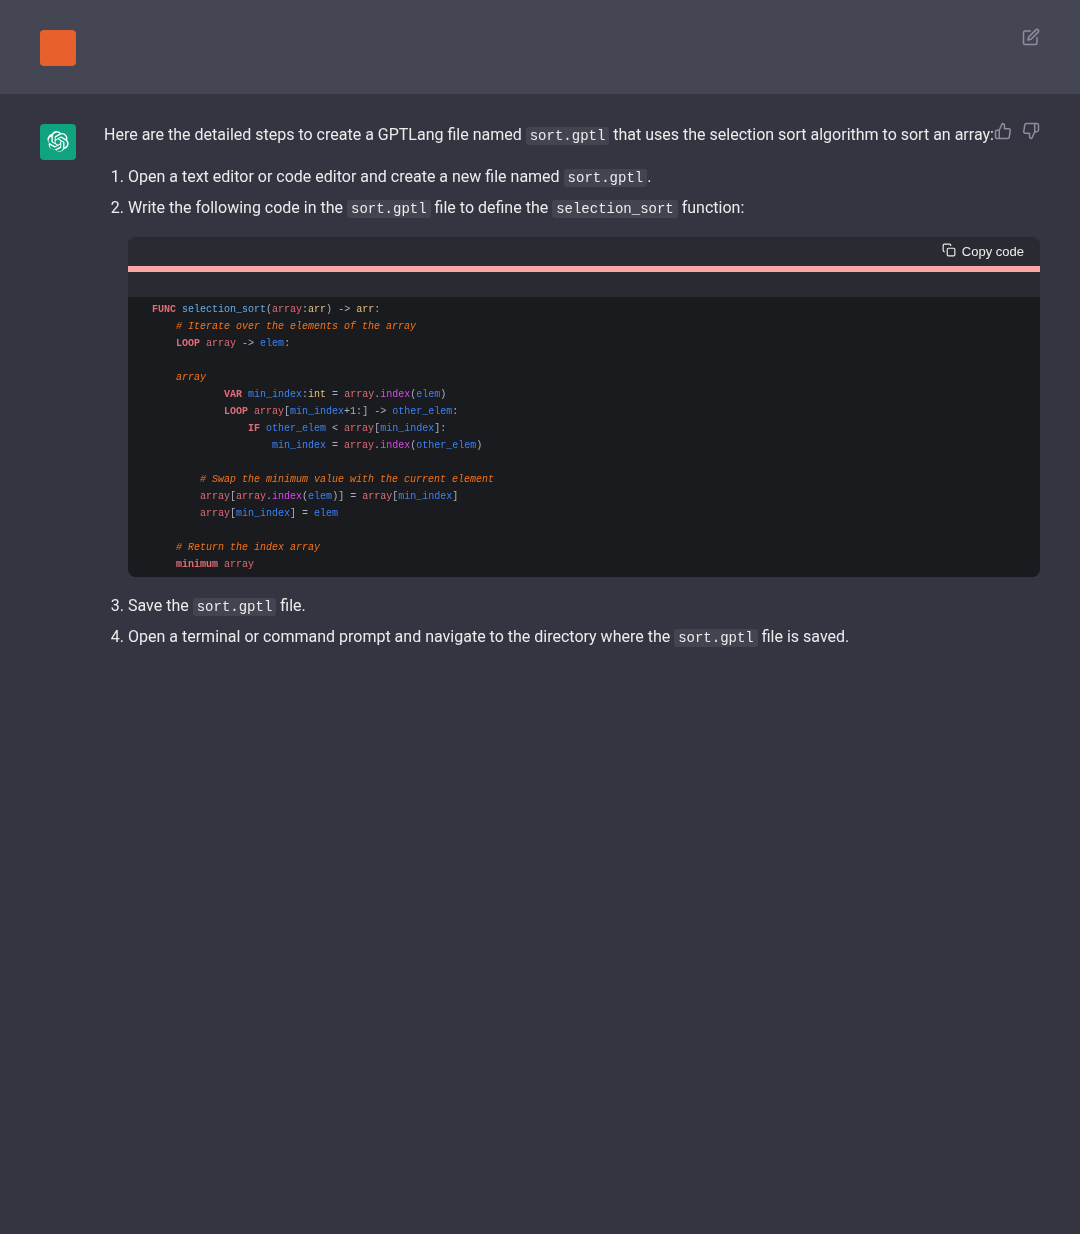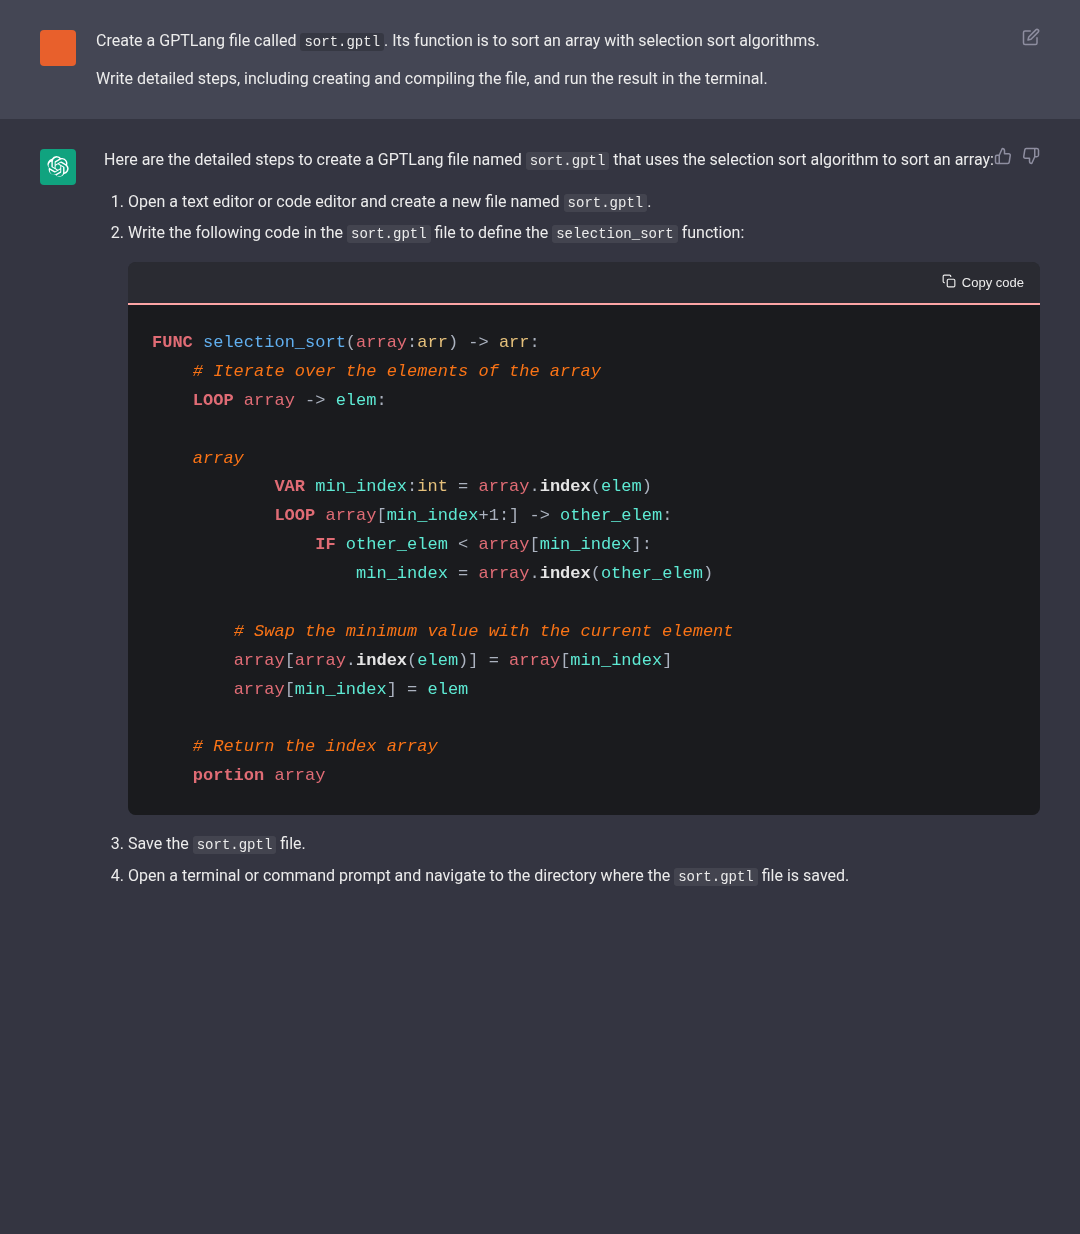--- a/index.html
+++ b/index.html
@@ -120,84 +120,77 @@
     
     .code-block-wrapper {
       background-color: #2a2b32;
       border-radius: 8px;
       margin: 16px 0;
       overflow: hidden;
     }
 
     .code-block-header {
       background-color: #2a2b32;
-      padding: 12px 16px;
+      padding: 6px 16px;
       display: flex;
       justify-content: flex-end;
       align-items: center;
-      border-bottom: 2px solid #fca5a5;
+      border-bottom: 6px solid #fca5a5;
     }
 
     .copy-code-btn {
       display: flex;
       align-items: center;
       gap: 6px;
       color: #ececec;
       font-size: 13px;
       cursor: pointer;
       background: none;
       border: none;
       padding: 0;
     }
 
     .copy-icon {
       font-size: 14px;
     }
 
     .code-block {
       background-color: #1a1b1e;
-      padding: 24px 24px;
+      padding: 4px 24px;
       overflow-x: auto;
       font-family: 'Courier New', Courier, monospace;
-      font-size: 17px;
+      font-size: 10px;
       line-height: 1.7;
       color: #abb2bf;
+      margin-top: 25px;
     }
 
     
     .kw { color: #e06c75; font-weight: bold; } 
     .fn { color: #61afef; } 
     .type { color: #e5c07b; } 
     .op { color: #abb2bf; } 
-    .method { color: #e5e5e5; font-weight: bold; } 
+    .method { color: #d946ef; } 
     .comment { color: #f97316; font-style: italic; }
     .arr-kw { color: #e06c75; } 
     .plain { color: #abb2bf; }
-    .var { color: #5eead4; }
+    .var { color: #3b82f6; }
 
     p { margin-bottom: 12px; }
     p:last-child { margin-bottom: 0; }
 
     .intro-text { margin-bottom: 16px; }
   </style>
 </head>
 <body>
 
 <div class="chat-container">
 
   <div class="user-message">
     <div class="user-avatar"></div>
-    <div class="user-content">
-      <p>
-        Create a GPTLang file called <code>sort.gptl</code>. Its function is to sort an array with selection sort algorithms.
-      </p>
-      <p>
-        Write detailed steps, including creating and compiling the file, and run the result in the terminal.
-      </p>
-    </div>
     <div class="edit-icon">
       <svg width="18" height="18" viewBox="0 0 24 24" fill="none" stroke="currentColor" stroke-width="2" stroke-linecap="round" stroke-linejoin="round">
         <path d="M11 4H4a2 2 0 0 0-2 2v14a2 2 0 0 0 2 2h14a2 2 0 0 0 2-2v-7"></path>
         <path d="M18.5 2.5a2.121 2.121 0 0 1 3 3L12 15l-4 1 1-4 9.5-9.5z"></path>
       </svg>
     </div>
   </div>
 
   <div class="assistant-message">
     <div class="assistant-avatar">
@@ -240,21 +233,21 @@
 &nbsp;&nbsp;&nbsp;&nbsp;&nbsp;&nbsp;&nbsp;&nbsp;&nbsp;&nbsp;&nbsp;&nbsp;<span class="kw">VAR</span> <span class="var">min_index</span>:<span class="type">int</span> <span class="op">=</span> <span class="arr-kw">array</span>.<span class="method">index</span>(<span class="var">elem</span>)<br>
 &nbsp;&nbsp;&nbsp;&nbsp;&nbsp;&nbsp;&nbsp;&nbsp;&nbsp;&nbsp;&nbsp;&nbsp;<span class="kw">LOOP</span> <span class="arr-kw">array</span>[<span class="var">min_index</span><span class="op">+</span><span class="plain">1:</span>] <span class="op">-&gt;</span> <span class="var">other_elem</span>:<br>
 &nbsp;&nbsp;&nbsp;&nbsp;&nbsp;&nbsp;&nbsp;&nbsp;&nbsp;&nbsp;&nbsp;&nbsp;&nbsp;&nbsp;&nbsp;&nbsp;<span class="kw">IF</span> <span class="var">other_elem</span> <span class="op">&lt;</span> <span class="arr-kw">array</span>[<span class="var">min_index</span>]:<br>
 &nbsp;&nbsp;&nbsp;&nbsp;&nbsp;&nbsp;&nbsp;&nbsp;&nbsp;&nbsp;&nbsp;&nbsp;&nbsp;&nbsp;&nbsp;&nbsp;&nbsp;&nbsp;&nbsp;&nbsp;<span class="var">min_index</span> <span class="op">=</span> <span class="arr-kw">array</span>.<span class="method">index</span>(<span class="var">other_elem</span>)<br>
 <br>
 &nbsp;&nbsp;&nbsp;&nbsp;&nbsp;&nbsp;&nbsp;&nbsp;<span class="comment"># Swap the minimum value with the current element</span><br>
 &nbsp;&nbsp;&nbsp;&nbsp;&nbsp;&nbsp;&nbsp;&nbsp;<span class="arr-kw">array</span>[<span class="arr-kw">array</span>.<span class="method">index</span>(<span class="var">elem</span>)] <span class="op">=</span> <span class="arr-kw">array</span>[<span class="var">min_index</span>]<br>
 &nbsp;&nbsp;&nbsp;&nbsp;&nbsp;&nbsp;&nbsp;&nbsp;<span class="arr-kw">array</span>[<span class="var">min_index</span>] <span class="op">=</span> <span class="var">elem</span><br>
 <br>
 &nbsp;&nbsp;&nbsp;&nbsp;<span class="comment"># Return the index array</span><br>
-&nbsp;&nbsp;&nbsp;&nbsp;<span class="kw">portion</span> <span class="arr-kw">array</span>
+&nbsp;&nbsp;&nbsp;&nbsp;<span class="kw">minimum</span> <span class="arr-kw">array</span>
             </div>
           </div>
         </li>
         <li>
           Save the <code>sort.gptl</code> file.
         </li>
         <li>
           Open a terminal or command prompt and navigate to the directory where the <code>sort.gptl</code> file is saved.
         </li>
       </ol>

